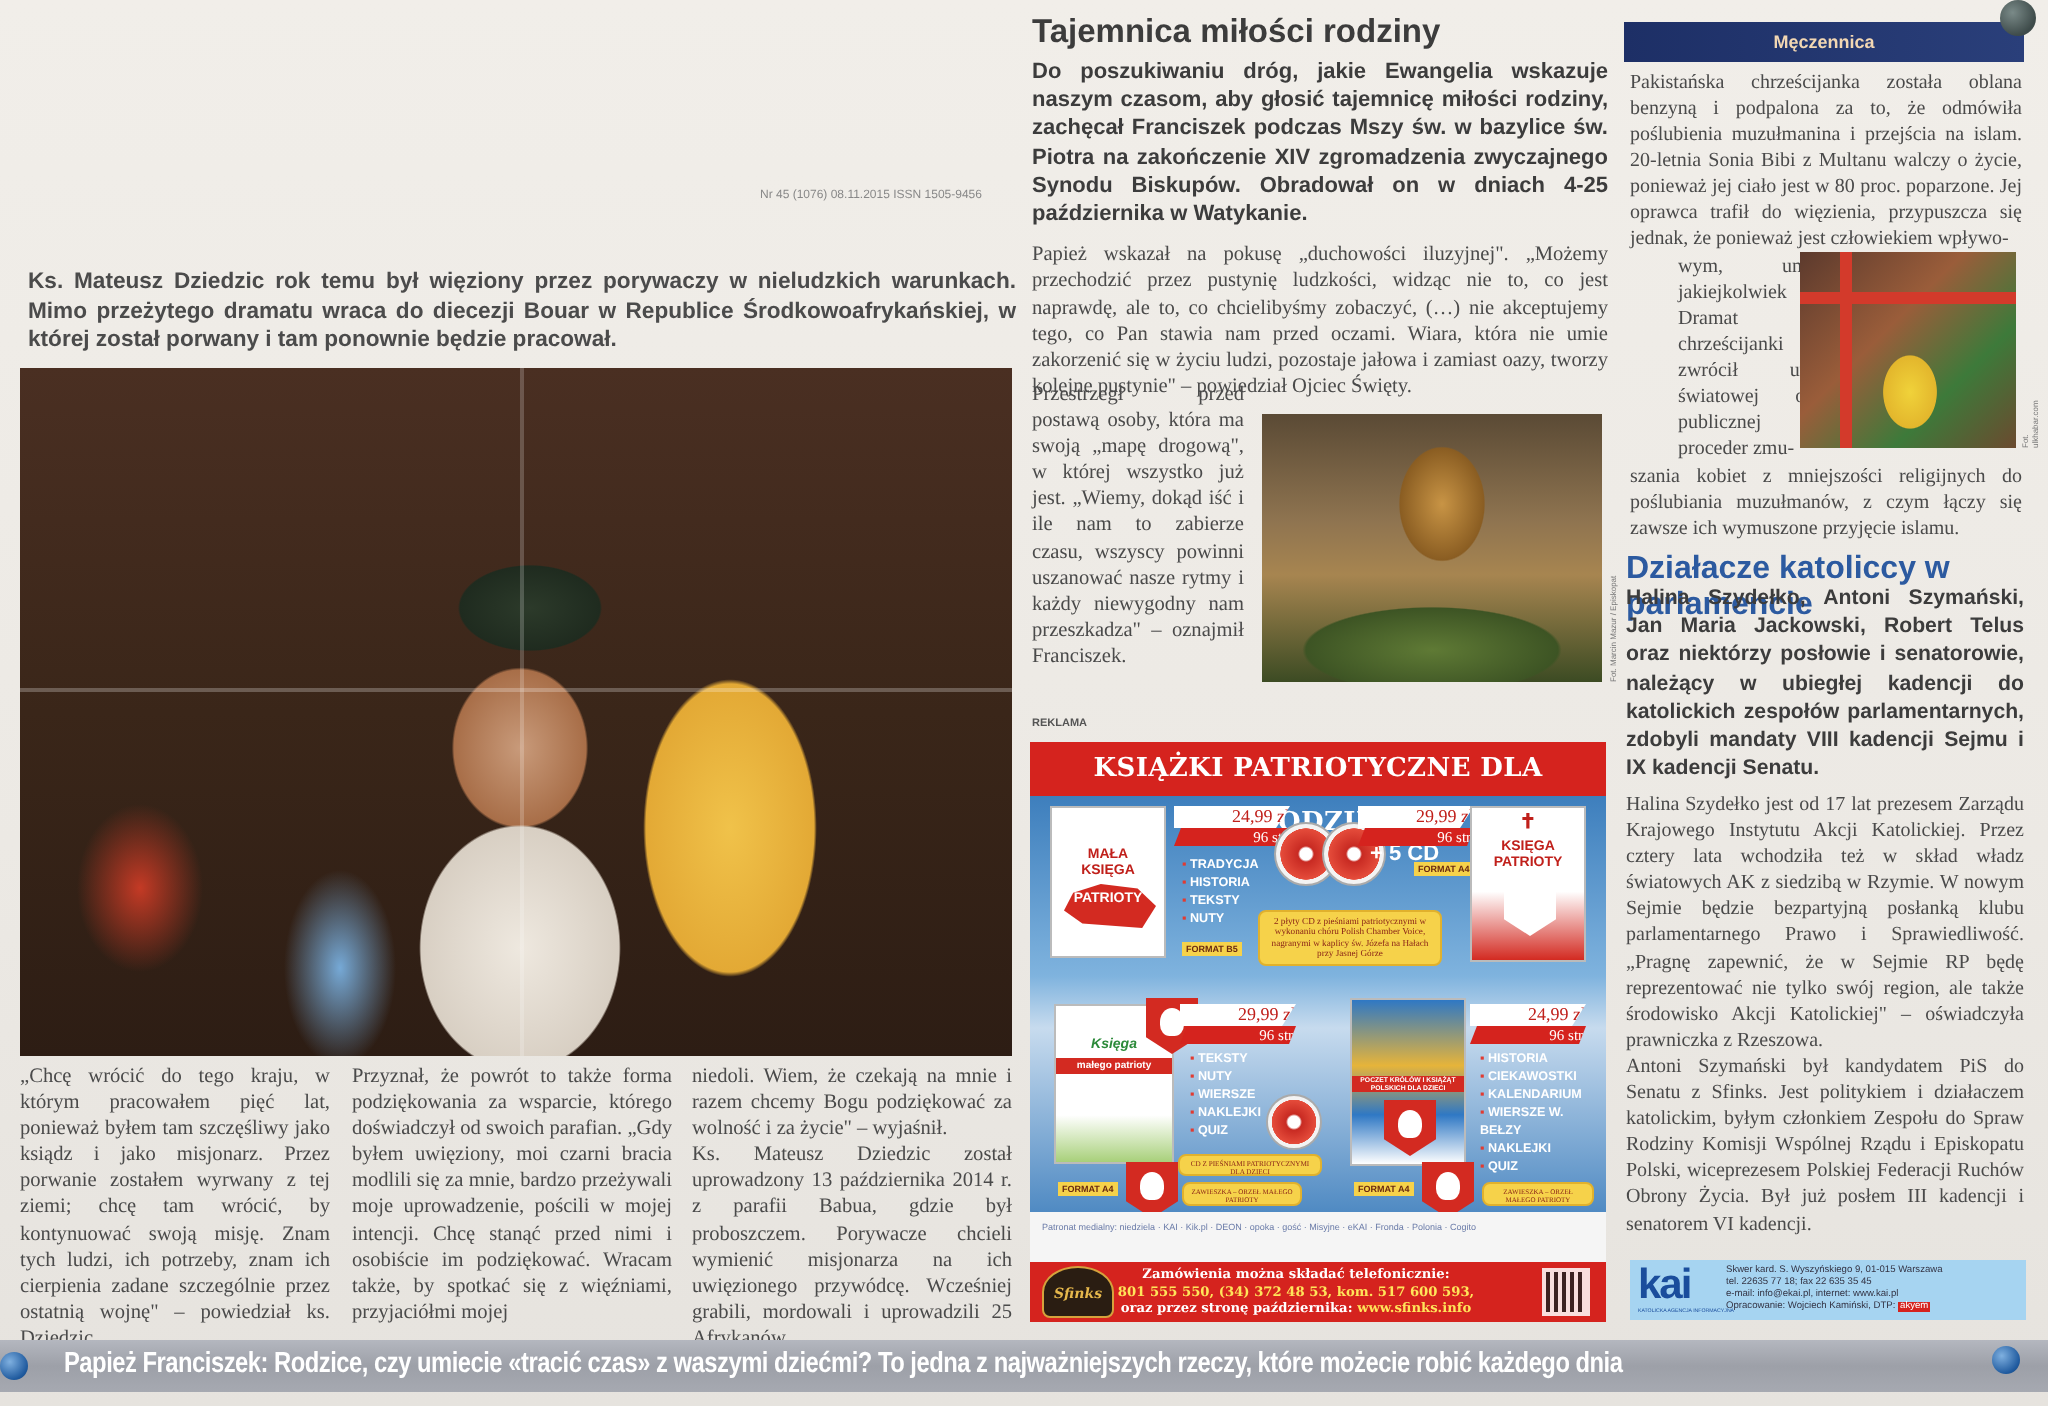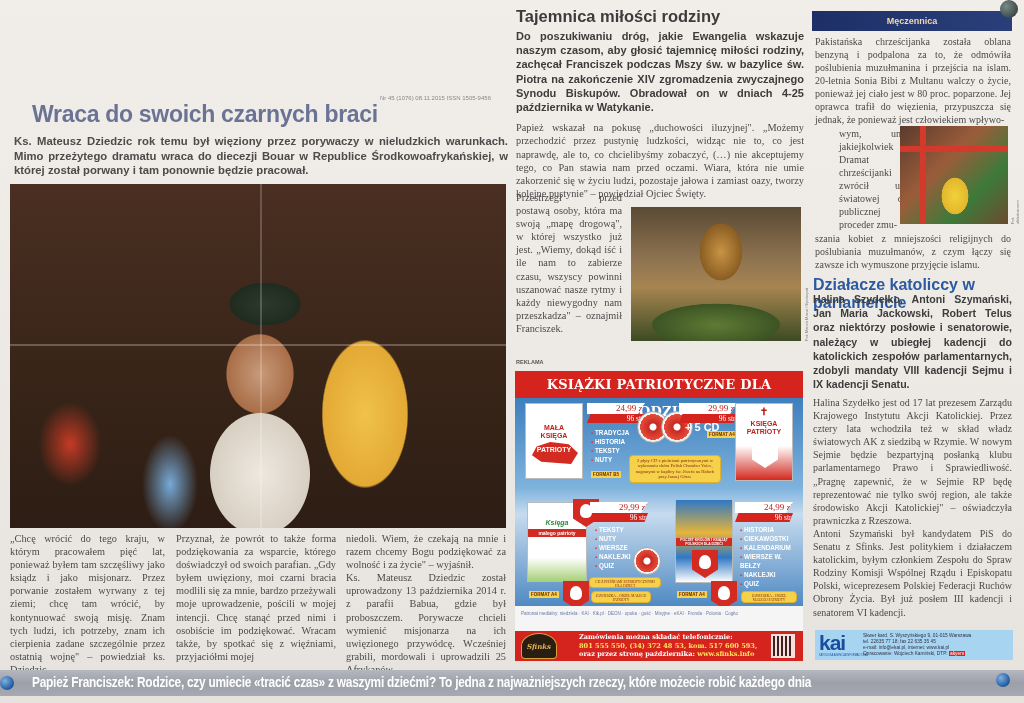--- a/index.html
+++ b/index.html
@@ -56,21 +56,21 @@
 .bullets li::before{content:"▪ ";color:#e23a30}
 .cd{position:absolute;width:32px;height:32px;border-radius:50%;background:radial-gradient(circle,#fff 0 3px,#c82a22 4px,#e54c3b 60%,#f3f3f3 61%);border:1px solid #aaa}
 .cdlabel{position:absolute;font-family:"Liberation Sans",sans-serif;font-weight:bold;color:#fff;font-size:11px}
 .yellowbox{position:absolute;background:#f6d24a;border:1px solid #e1b12c;border-radius:4px;color:#8a2417;font-size:6px;line-height:7.6px;text-align:center;padding:2px 3px}
 .fmt{position:absolute;background:#f6d24a;color:#6b2a10;font-family:"Liberation Sans",sans-serif;font-weight:bold;font-size:4.5px;padding:1px 2px}
 .eagle{position:absolute;width:26px;height:28px;background:#d32a21;clip-path:polygon(0 0,100% 0,100% 70%,50% 100%,0 70%)}
 .eagle::after{content:"";position:absolute;left:7px;top:5px;width:12px;height:14px;background:#fff;border-radius:50% 50% 40% 40%}
 .logos{position:absolute;left:0;top:235px;width:100%;height:25px;background:#f5f5f5;font-family:"Liberation Sans",sans-serif;font-size:4.5px;color:#6a7ba8;padding:2px 6px;line-height:11px}
 .orderbar{position:absolute;left:515px;top:631px;width:288px;height:30px;background:#d5231e;color:#fff}
 .orderbar .logo{position:absolute;left:6px;top:2px;width:36px;height:26px;border-radius:50% 50% 4px 4px;background:#2a1d12;border:1px solid #d4a23c;color:#e6b84c;font-family:"DejaVu Serif",serif;font-size:7px;font-style:italic;font-weight:bold;text-align:center;line-height:26px}
-.orderbar .txt{position:absolute;left:64px;top:2px;width:200px;text-align:left;font-family:"DejaVu Serif",serif;font-size:6.6px;line-height:8.6px;font-weight:bold}
+.orderbar .txt{position:absolute;left:33px;top:2px;width:200px;text-align:center;font-family:"DejaVu Serif",serif;font-size:6.6px;line-height:8.6px;font-weight:bold}
 .orderbar .txt .y{color:#ffe45a}
 .orderbar .qr{position:absolute;right:8px;top:3px;width:24px;height:24px;background:
  repeating-linear-gradient(90deg,#222 0 2px,#fff 2px 4px),#fff;opacity:.85;border:2px solid #fff}
 
 .martyr-head{position:absolute;left:812px;top:11px;width:200px;height:20px;background:linear-gradient(90deg,#1d2f66,#2a3f7a);color:#f2d7b3;font-family:"Liberation Sans",sans-serif;font-size:9px;font-weight:bold;text-align:center;line-height:20px}
 .martyr-body{position:absolute;left:815px;top:35px;width:196px;font-size:10px;line-height:13px;color:#4a4a4a;text-align:justify}
 .martyr-body2{position:absolute;left:839px;top:127px;width:82px;font-size:10px;line-height:13px;color:#4a4a4a;text-align:justify}
 .martyr-body3{position:absolute;left:815px;top:232px;width:196px;font-size:10px;line-height:13px;color:#4a4a4a;text-align:justify}
 .photo-martyr{position:absolute;left:900px;top:126px;width:108px;height:98px;background:
  radial-gradient(ellipse 22px 30px at 55px 70px,#f0d23a 0%,#e3b62c 60%,rgba(0,0,0,0) 62%),
@@ -93,21 +93,20 @@
 .pin-r{left:996px;top:673px}
 .pin-tr{left:1000px;top:0;width:18px;height:18px;background:radial-gradient(circle at 35% 35%,#7a8a88,#3e4b4a 70%)}
 </style>
 </head>
 <body>
 
 <div class="page">
 
   <div class="issue">Nr 45 (1076) 08.11.2015 ISSN 1505-9456</div>
 
-  <h1 class="main">Wraca do swoich czarnych braci</h1>
   <p class="lead">Ks. Mateusz Dziedzic rok temu był więziony przez porywaczy w nieludzkich warunkach. Mimo przeżytego dramatu wraca do diecezji Bouar w Republice Środkowoafrykańskiej, w której został porwany i tam ponownie będzie pracował.</p>
   <div class="photo-main" title="Ks. Mateusz Dziedzic w czapce STIHL wśród afrykańskich dzieci">
     <div class="fold-h"></div>
     <div class="fold-v"></div>
   </div>
   <div class="cols col col1">
     <p>„Chcę wrócić do tego kraju, w którym pracowałem pięć lat, ponieważ byłem tam szczęśliwy jako ksiądz i jako misjonarz. Przez porwanie zostałem wyrwany z tej ziemi; chcę tam wrócić, by kontynuować swoją misję. Znam tych ludzi, ich potrzeby, znam ich cierpienia zadane szczególnie przez ostatnią wojnę" – powiedział ks. Dziedzic.</p>
   </div>
   <div class="cols col col2">
     <p>Przyznał, że powrót to także forma podziękowania za wsparcie, którego doświadczył od swoich parafian. „Gdy byłem uwięziony, moi czarni bracia modlili się za mnie, bardzo przeżywali moje uprowadzenie, pościli w mojej intencji. Chcę stanąć przed nimi i osobiście im podziękować. Wracam także, by spotkać się z więźniami, przyjaciółmi mojej</p>

